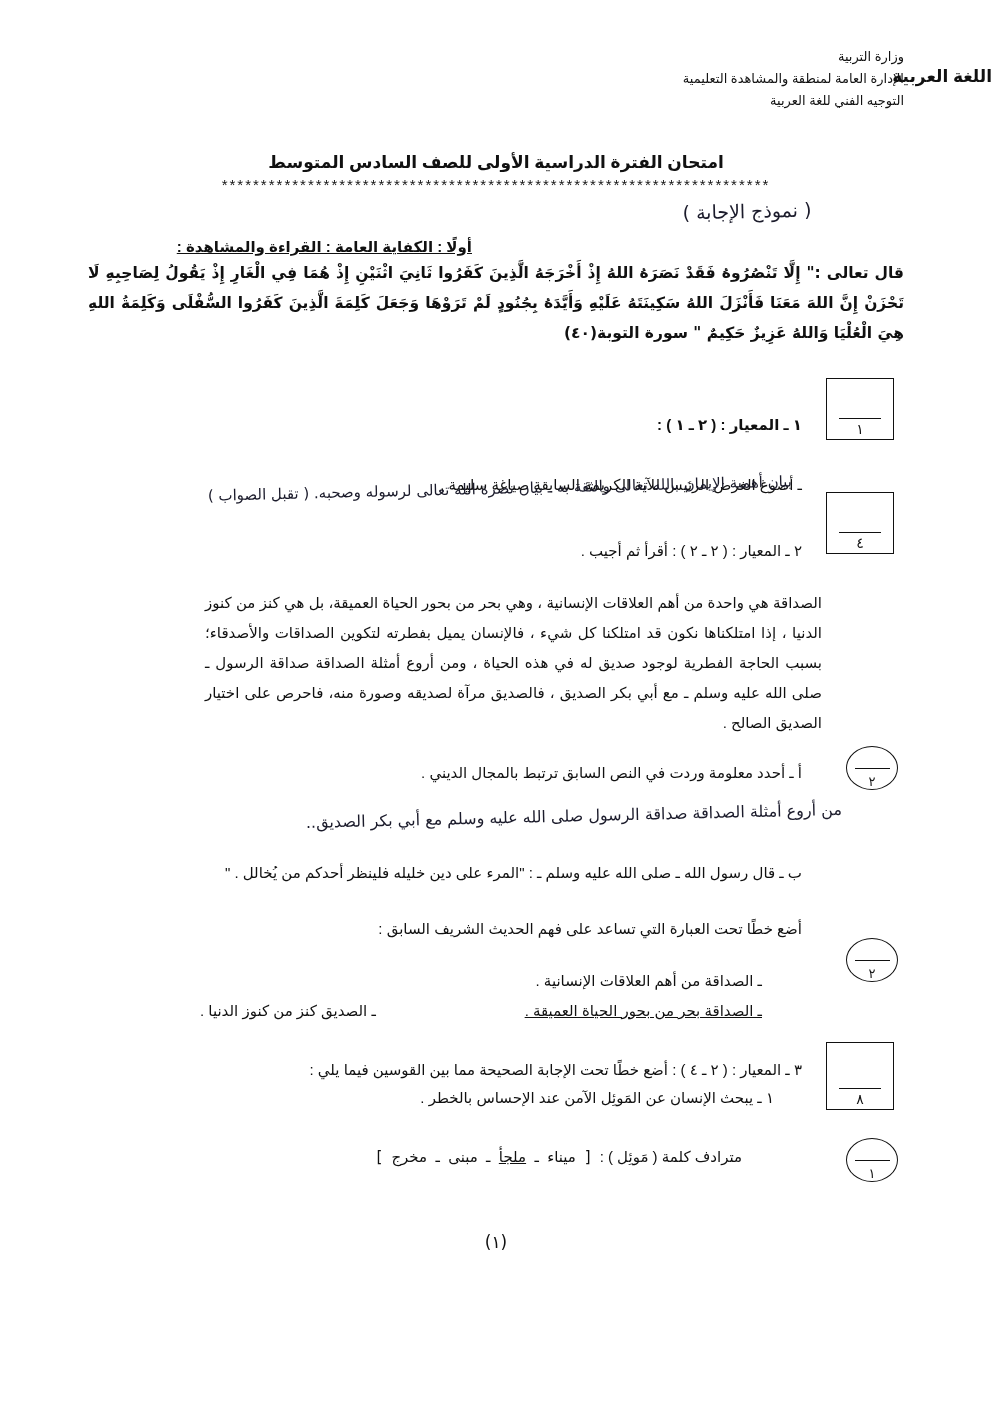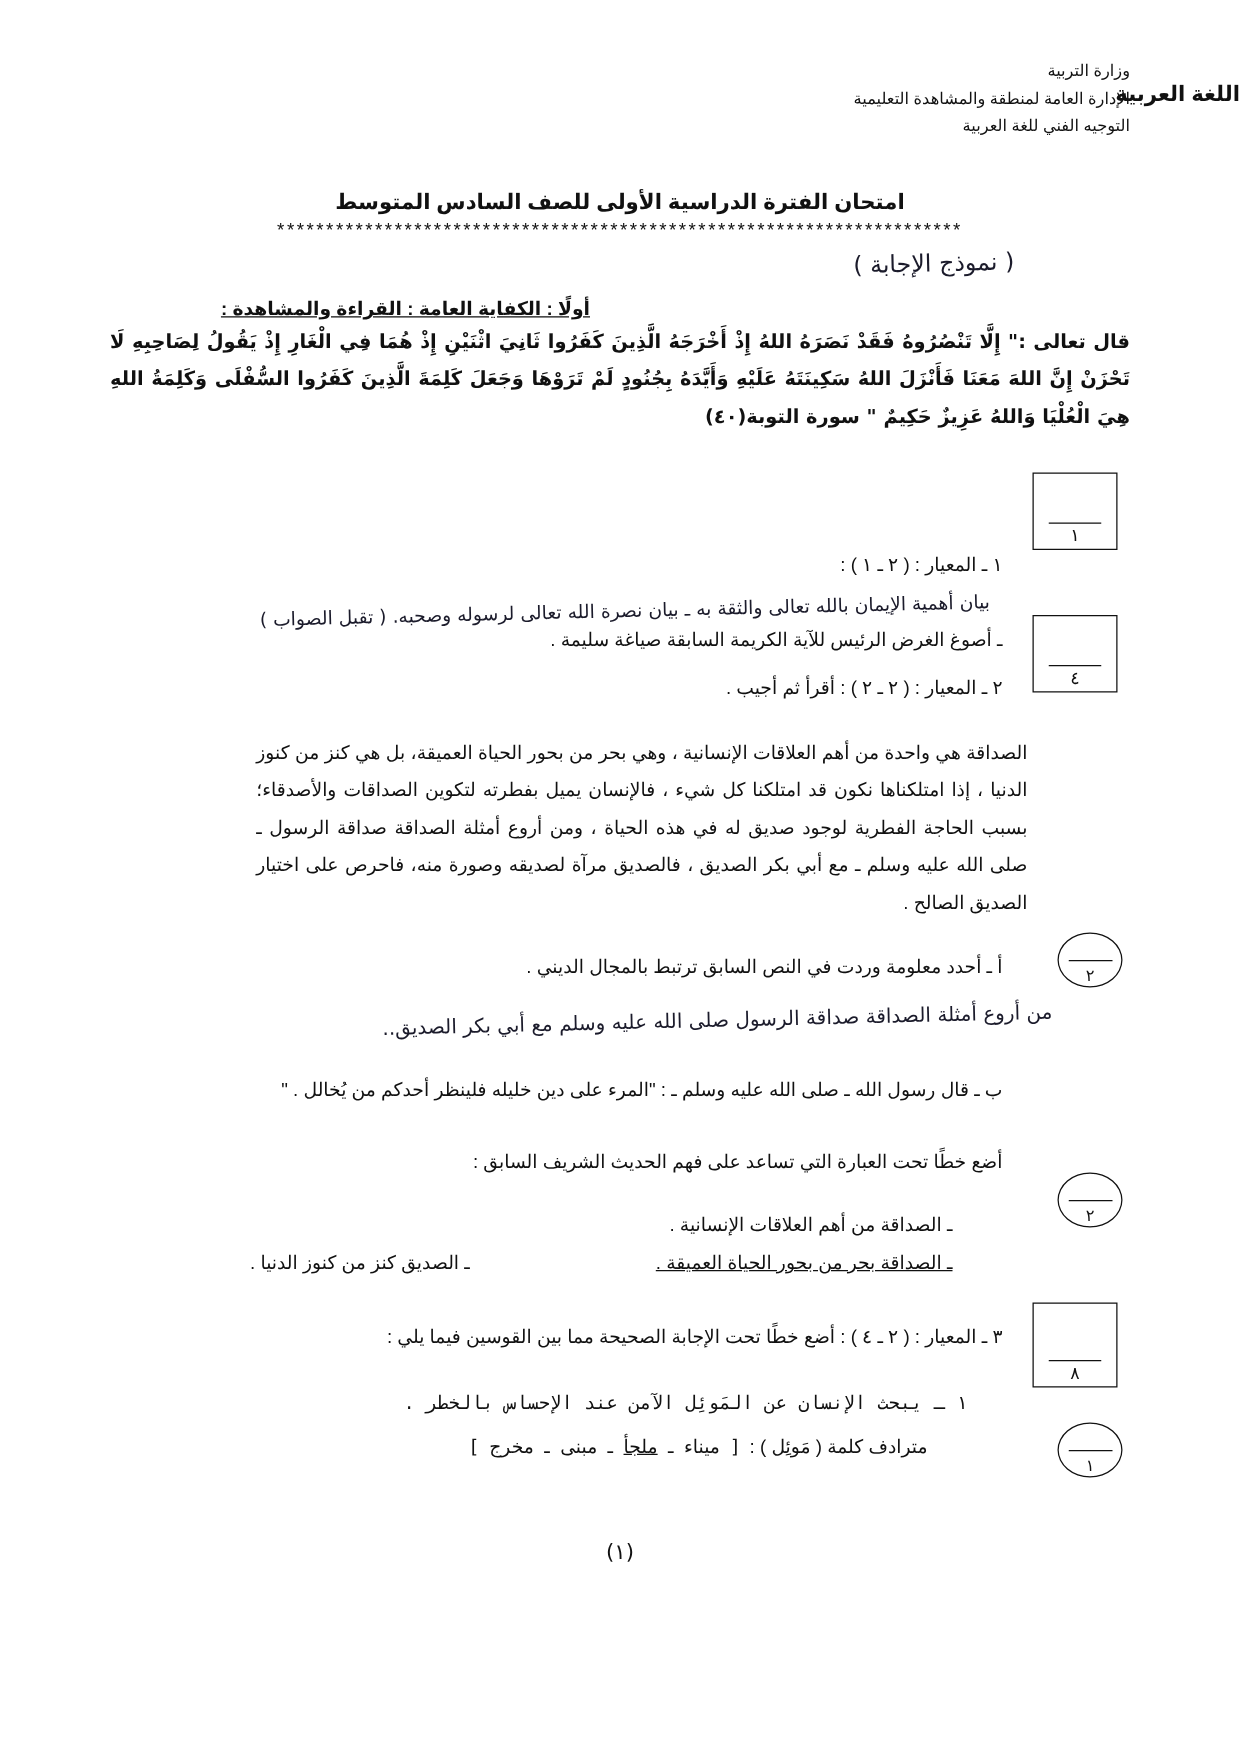--- a/index.html
+++ b/index.html
@@ -53,21 +53,21 @@
   }
   .circ .line{width:70%;border-top:1.5px solid #111;position:absolute;top:50%;left:15%;}
   .circ .num{font-size:13px;line-height:17px;position:relative;top:1px;font-family:"DejaVu Sans",sans-serif;}
   .circ.c1{right:94px;top:746px;}
   .circ.c2{right:94px;top:938px;}
   .circ.c3{right:94px;top:1138px;}
 
   
   .q{position:absolute;font-size:15px;line-height:26px;text-align:right;}
   .q1{top:412px;right:190px;left:88px;}
-  .q1 .crit{font-weight:normal;margin-top:28px;}
+  .q1 .crit{font-weight:bold;}
   .q1 .ask{margin-top:34px;}
 
   .hw{
     font-family:"DejaVu Sans",sans-serif;color:#1b1b2b;
     transform:rotate(-1.4deg);
   }
   .hand1{position:absolute;top:478px;right:200px;left:100px;font-size:15px;line-height:24px;text-align:right;}
 
   .q2{top:538px;right:190px;left:88px;}
   .para{
@@ -80,21 +80,21 @@
 
   .qb{position:absolute;top:860px;right:190px;left:150px;font-size:15px;line-height:26px;}
   .qb2{position:absolute;top:920px;right:190px;left:250px;font-size:15px;}
 
   .opts{position:absolute;top:966px;right:230px;left:200px;font-size:15px;line-height:30px;}
   .optrow{display:flex;justify-content:space-between;}
   .optrow span{white-space:nowrap;}
   .u{text-decoration:underline;}
 
   .q3{position:absolute;top:1056px;right:190px;left:88px;font-size:15px;line-height:28px;}
-  .q3 .l2{margin-top:26px;margin-right:28px;font-family:Liberation Mono, monospace;}
+  .q3 .l2{margin-right:28px;}
 
   .syn{position:absolute;top:1148px;right:250px;left:200px;font-size:15px;}
   .syn .bracket{font-family:"DejaVu Sans",sans-serif;}
 
   .pageno{position:absolute;top:1232px;left:0;right:0;text-align:center;font-size:17px;font-family:"DejaVu Sans",sans-serif;}
 </style>
 </head>
 <body>
 
 <div class="page">

